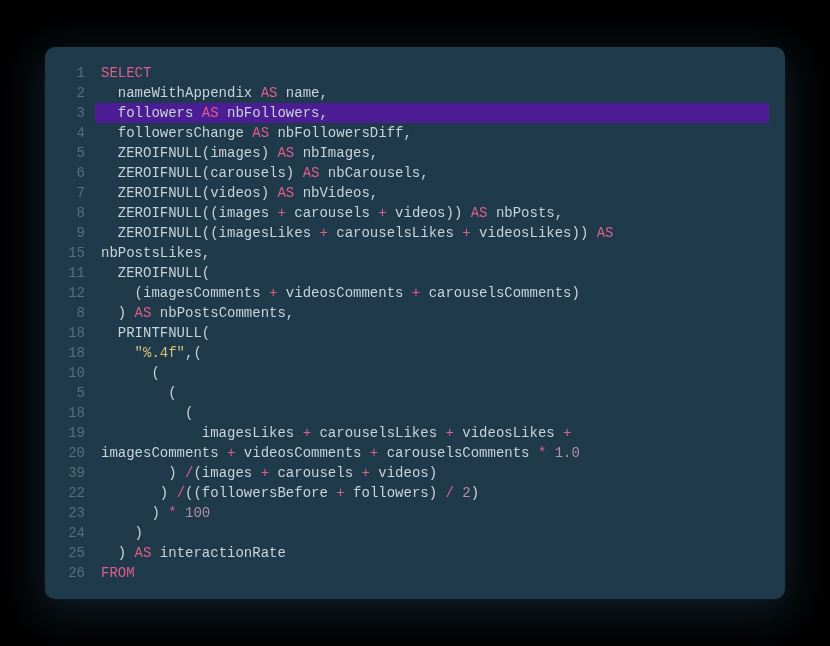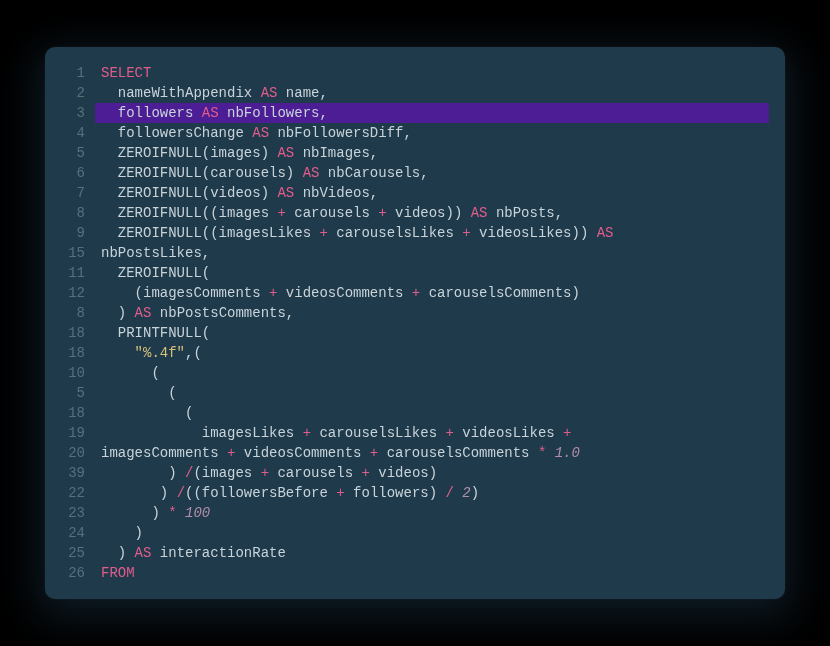--- a/index.html
+++ b/index.html
@@ -52,21 +52,21 @@
     position: relative;
     padding-left: 6px;
   }
   .code .line.hl {
     background: #4c1d95;
     font-family: Liberation Mono, monospace;
   }
   .tok-kw    { color: #e05d8c; }
   .tok-id    { color: #c8d3da; }
   .tok-op    { color: #e05d8c; }
-  .tok-num   { color: #b48ead; font-style: italic; }
+  .tok-num   { color: #b48ead; }
   .tok-str   { color: #d6c27a; }
 </style>
 </head>
 <body>
 
 <div class="editor-frame">
   <div class="editor-body">
     <div class="gutter">
         <div class="ln">1</div>
         <div class="ln">2</div>

